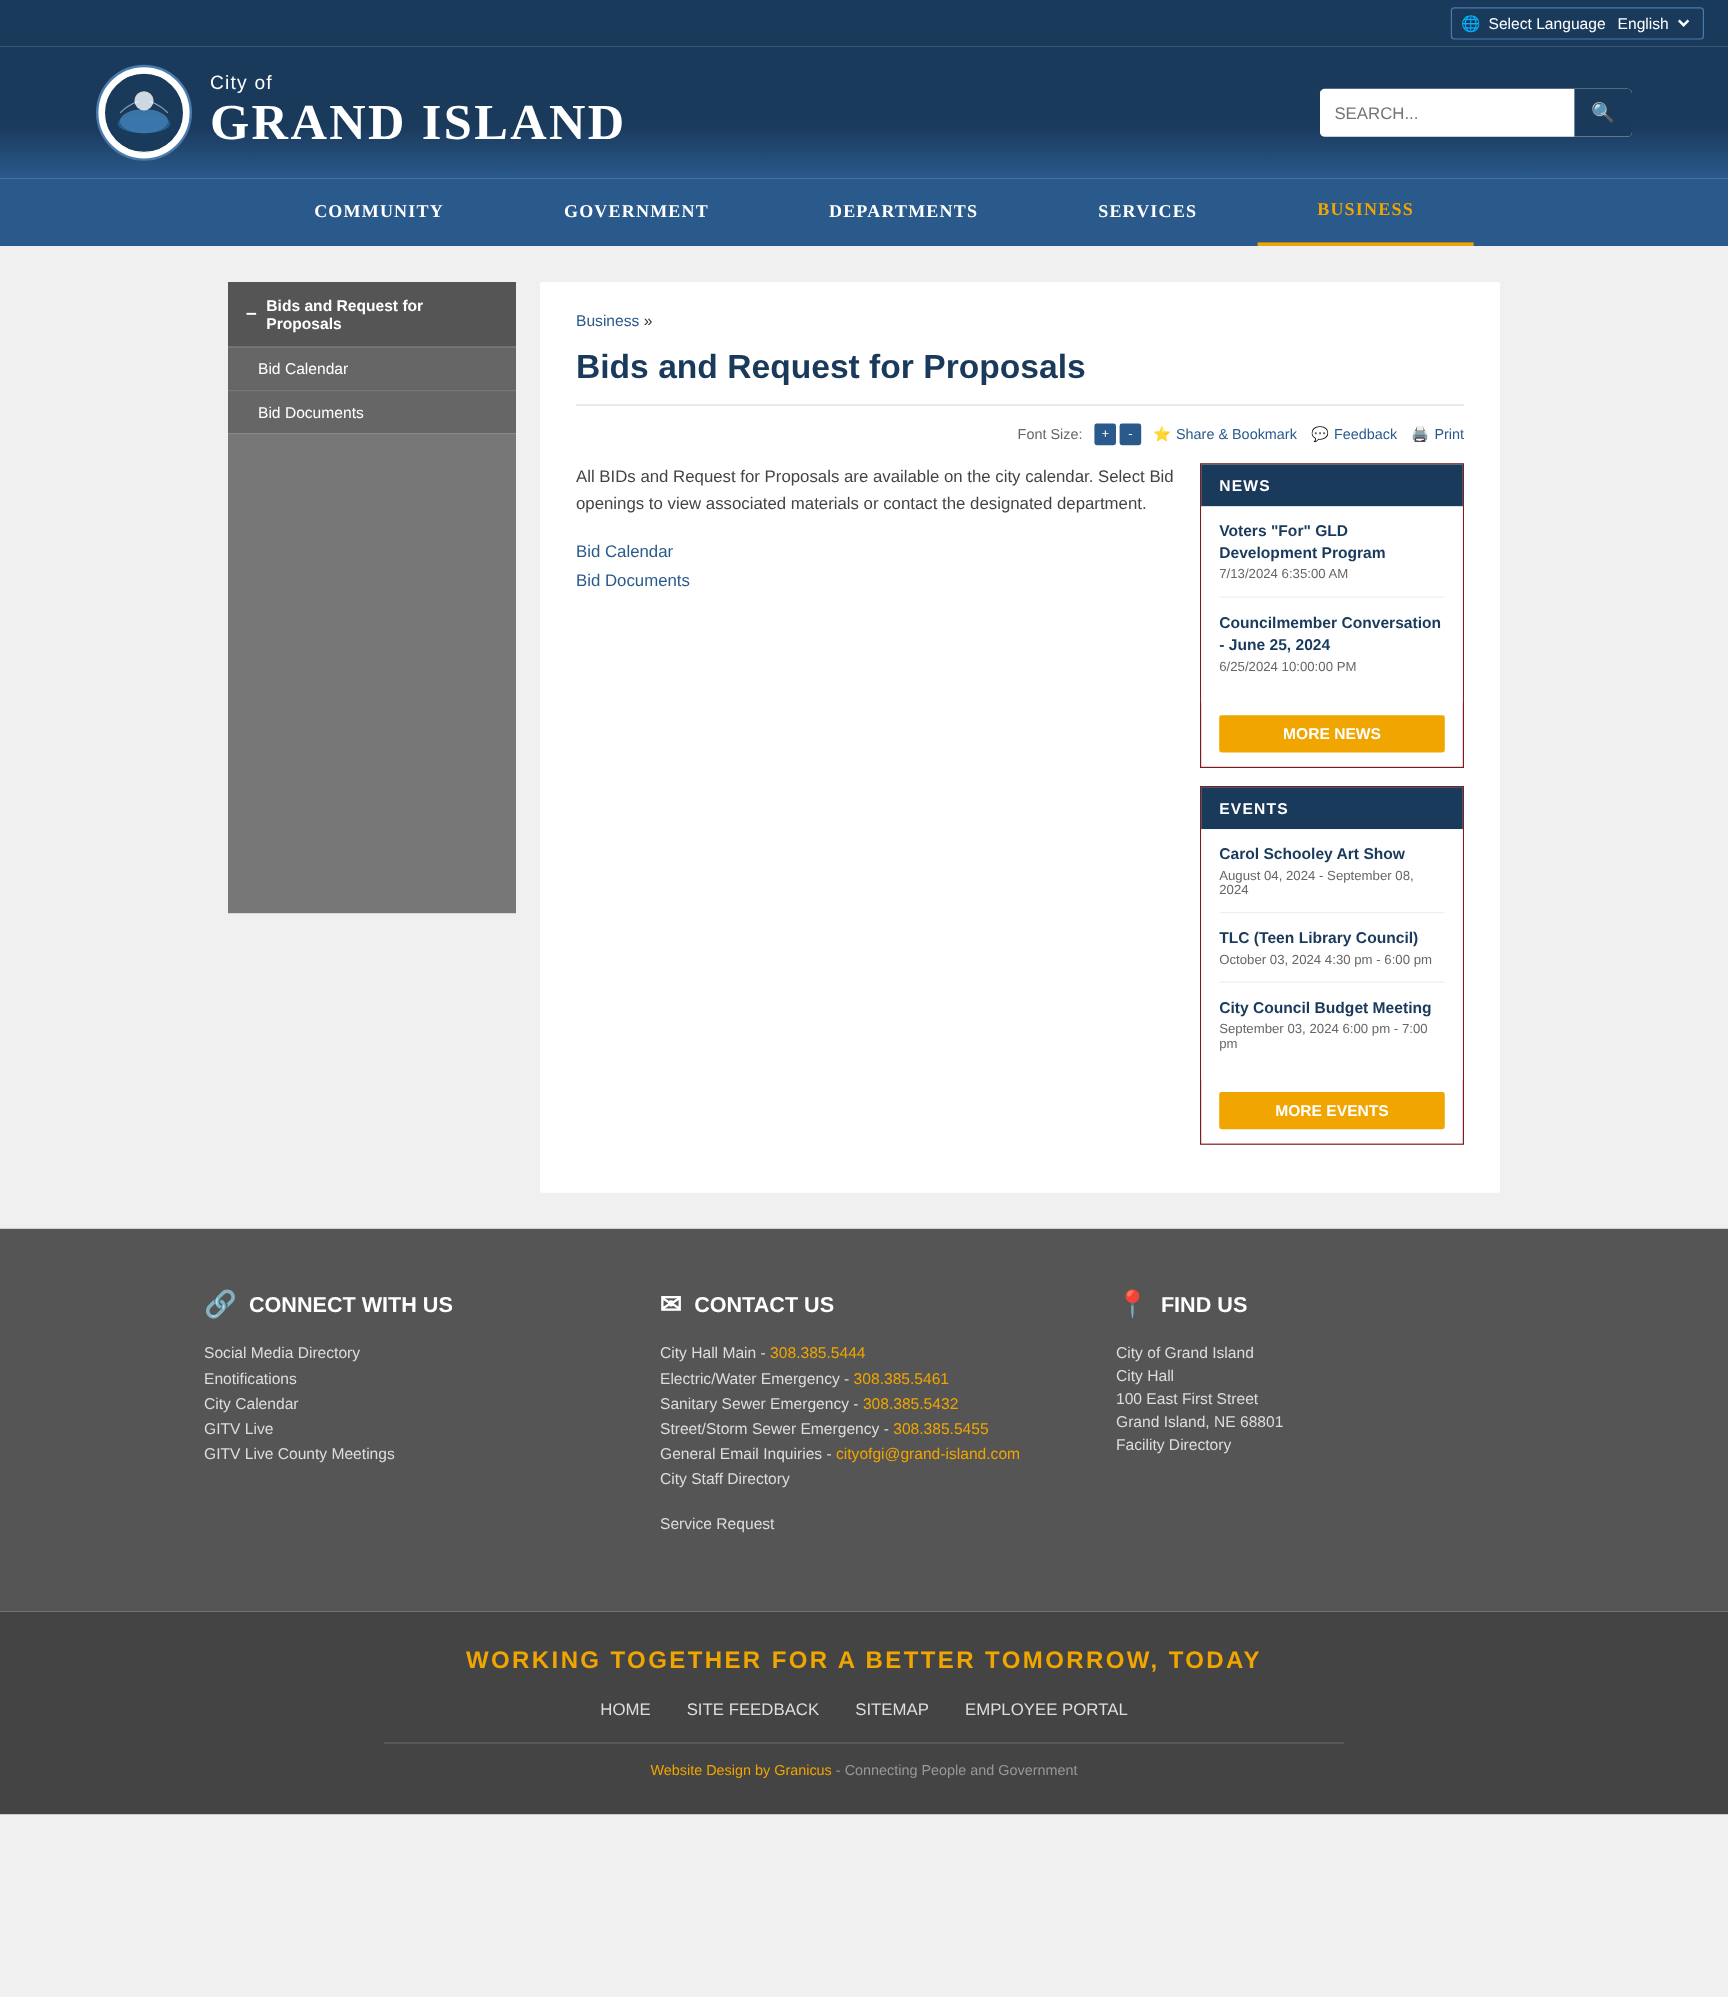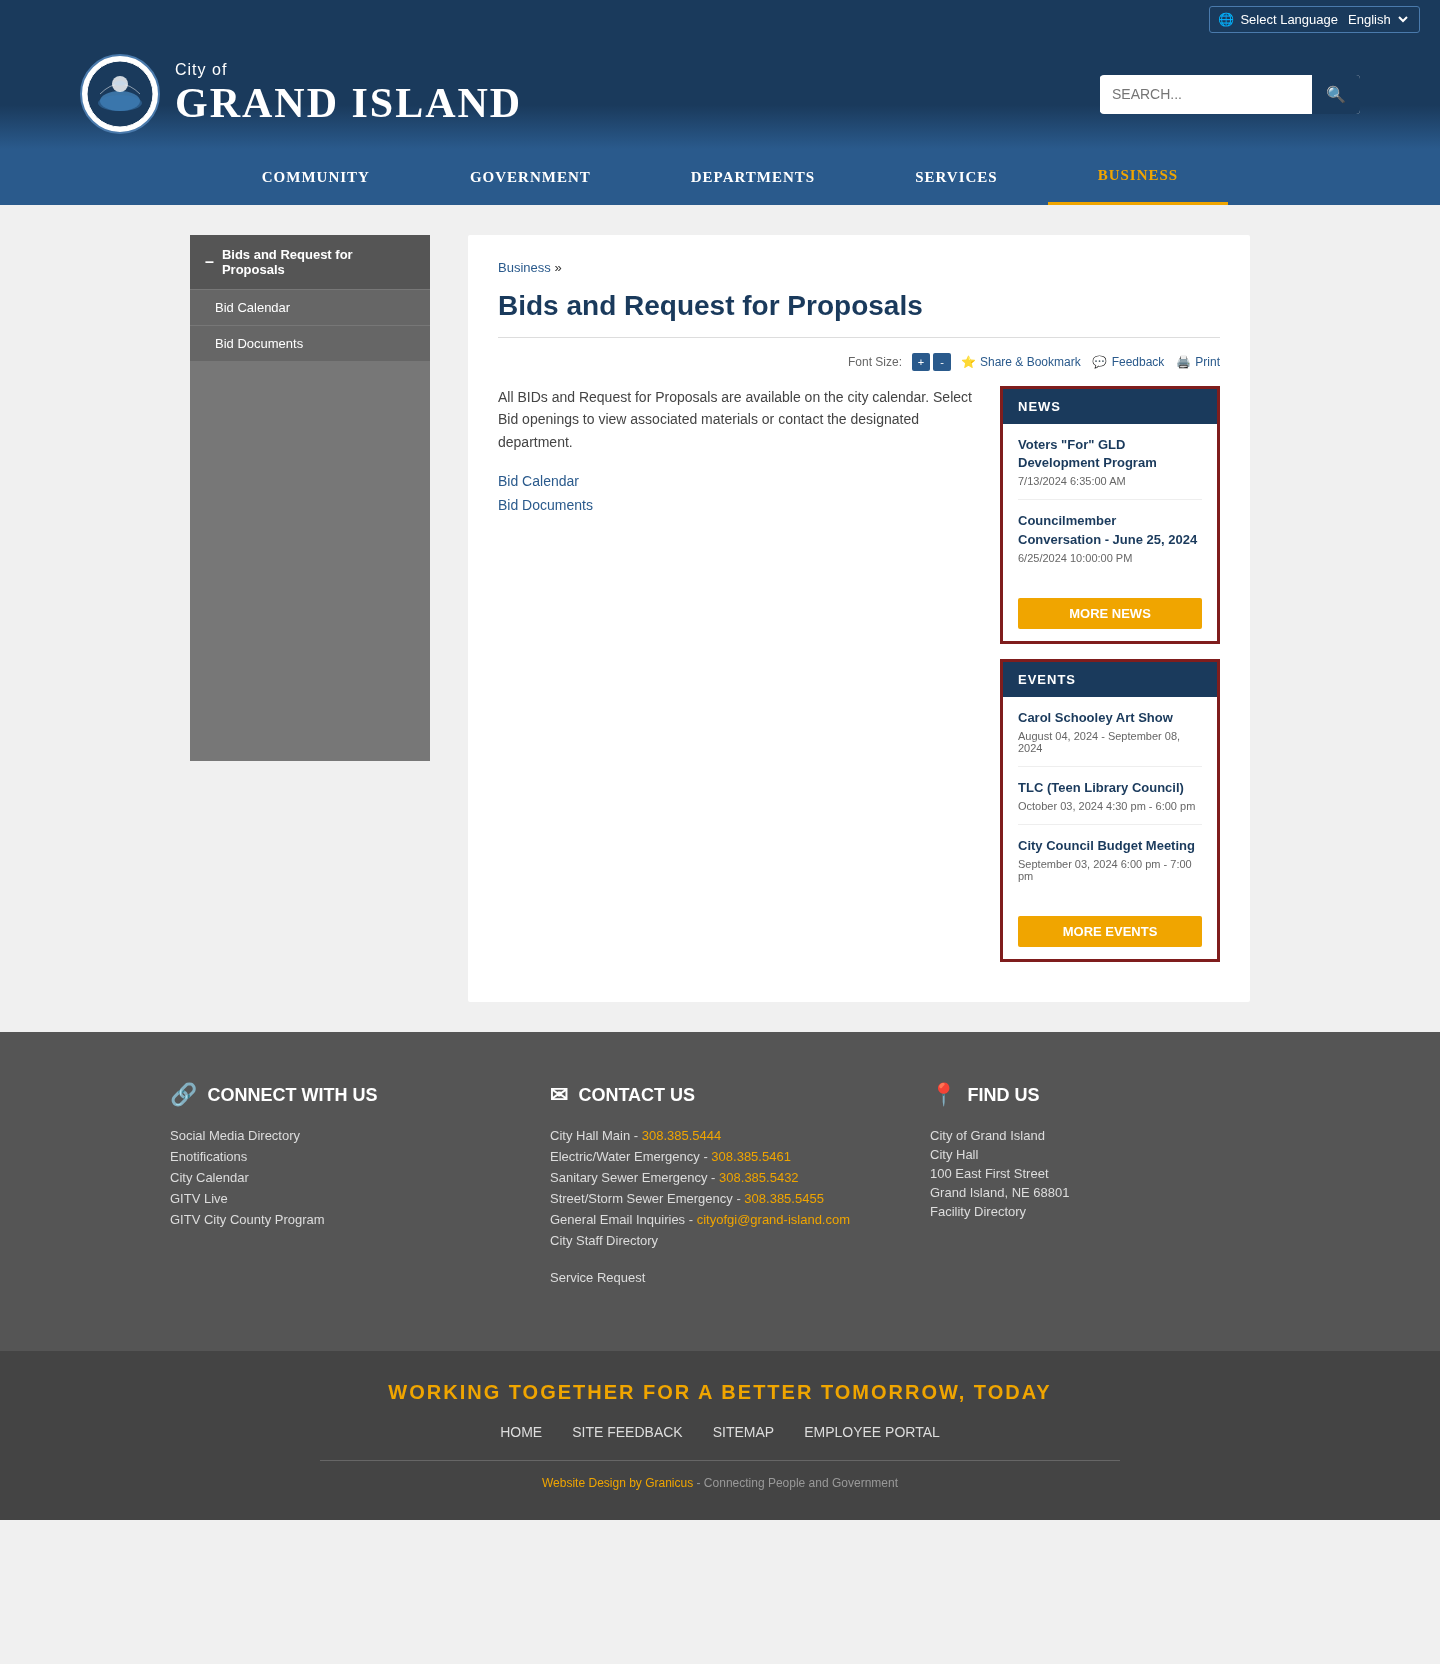--- a/index.html
+++ b/index.html
@@ -31,38 +31,38 @@
     .content-wrapper { display: flex; max-width: 1100px; margin: 30px auto; gap: 20px; padding: 0 20px; }
 
     
     .sidebar { width: 240px; flex-shrink: 0; }
     .sidebar-title { background: #555; color: #fff; padding: 12px 15px; font-size: 13px; font-weight: bold; display: flex; align-items: center; gap: 8px; cursor: pointer; }
     .sidebar-title .dash { font-size: 16px; }
     .sidebar-item { background: #666; color: #fff; padding: 10px 15px 10px 25px; font-size: 13px; text-decoration: none; display: block; border-top: 1px solid #777; }
     .sidebar-bottom { background: #777; flex: 1; min-height: 400px; }
 
     
-    .main-content { flex: 1; background: #fff; padding: 25px 30px; border-radius: 2px; margin-left: 18px; }
+    .main-content { flex: 1; background: #fff; padding: 25px 30px; border-radius: 2px; }
     .breadcrumb { font-size: 13px; margin-bottom: 15px; }
     .breadcrumb a { color: #2a5a8c; text-decoration: none; }
     .page-title { font-size: 28px; font-weight: bold; color: #1a3a5c; margin-bottom: 15px; border-bottom: 1px solid #ddd; padding-bottom: 15px; }
     .font-size-bar { font-size: 12px; color: #666; text-align: right; margin-bottom: 15px; display: flex; align-items: center; justify-content: flex-end; gap: 10px; }
     .font-size-btns { display: flex; gap: 3px; }
     .font-size-btns button { width: 18px; height: 18px; background: #2a5a8c; color: #fff; border: none; cursor: pointer; font-size: 11px; display: flex; align-items: center; justify-content: center; border-radius: 2px; }
     .toolbar-links { display: flex; gap: 12px; align-items: center; }
     .toolbar-links a { color: #2a5a8c; text-decoration: none; font-size: 12px; display: flex; align-items: center; gap: 4px; }
 
     .content-body { display: flex; gap: 4px; }
     .content-left { flex: 1; }
     .content-text { font-size: 14px; line-height: 1.6; color: #444; margin-bottom: 20px; }
     .content-link { display: block; color: #2a5a8c; text-decoration: none; margin-bottom: 8px; font-size: 14px; }
 
     
     .sidebar-widgets { width: 220px; flex-shrink: 0; display: flex; flex-direction: column; gap: 0; }
-    .widget { border: 3px solid #7f1d1d; margin-bottom: 15px; }
+    .widget { border: 1px solid #7f1d1d; margin-bottom: 15px; }
     .widget-header { background: #1a3a5c; color: #fff; padding: 10px 15px; font-size: 13px; font-weight: bold; letter-spacing: 1px; text-transform: uppercase; }
     .widget-body { padding: 12px 15px; background: #fff; }
     .news-item { margin-bottom: 12px; padding-bottom: 12px; border-bottom: 1px solid #eee; }
     .news-item:last-child { border-bottom: none; margin-bottom: 0; }
     .news-item .title { font-size: 13px; font-weight: bold; color: #1a3a5c; line-height: 1.4; margin-bottom: 3px; }
     .news-item .date { font-size: 11px; color: #666; }
     .more-btn { display: block; background: #f0a500; color: #fff; text-decoration: none; padding: 8px 16px; font-size: 13px; font-weight: bold; text-align: center; border-radius: 2px; margin: 10px 15px 12px; cursor: pointer; border: none; width: calc(100% - 30px); }
 
     
     .footer { background: #555; color: #ddd; padding: 50px 80px 30px; }
@@ -223,21 +223,21 @@
 
     <div class="footer-section">
       <h3>
         <span class="footer-icon">🔗</span>
         <span>CONNECT WITH US</span>
       </h3>
       <a href="#">Social Media Directory</a>
       <a href="#">Enotifications</a>
       <a href="#">City Calendar</a>
       <a href="#">GITV Live</a>
-      <a href="#">GITV City County Program</a>
+      <a href="#">GITV Live County Meetings</a>
     </div>
 
     <div class="footer-section">
       <h3>
         <span class="footer-icon">✉</span>
         <span>CONTACT US</span>
       </h3>
       <div class="contact-row">
         <span>City Hall Main - </span><a href="#" class="phone">308.385.5444</a>
       </div>

